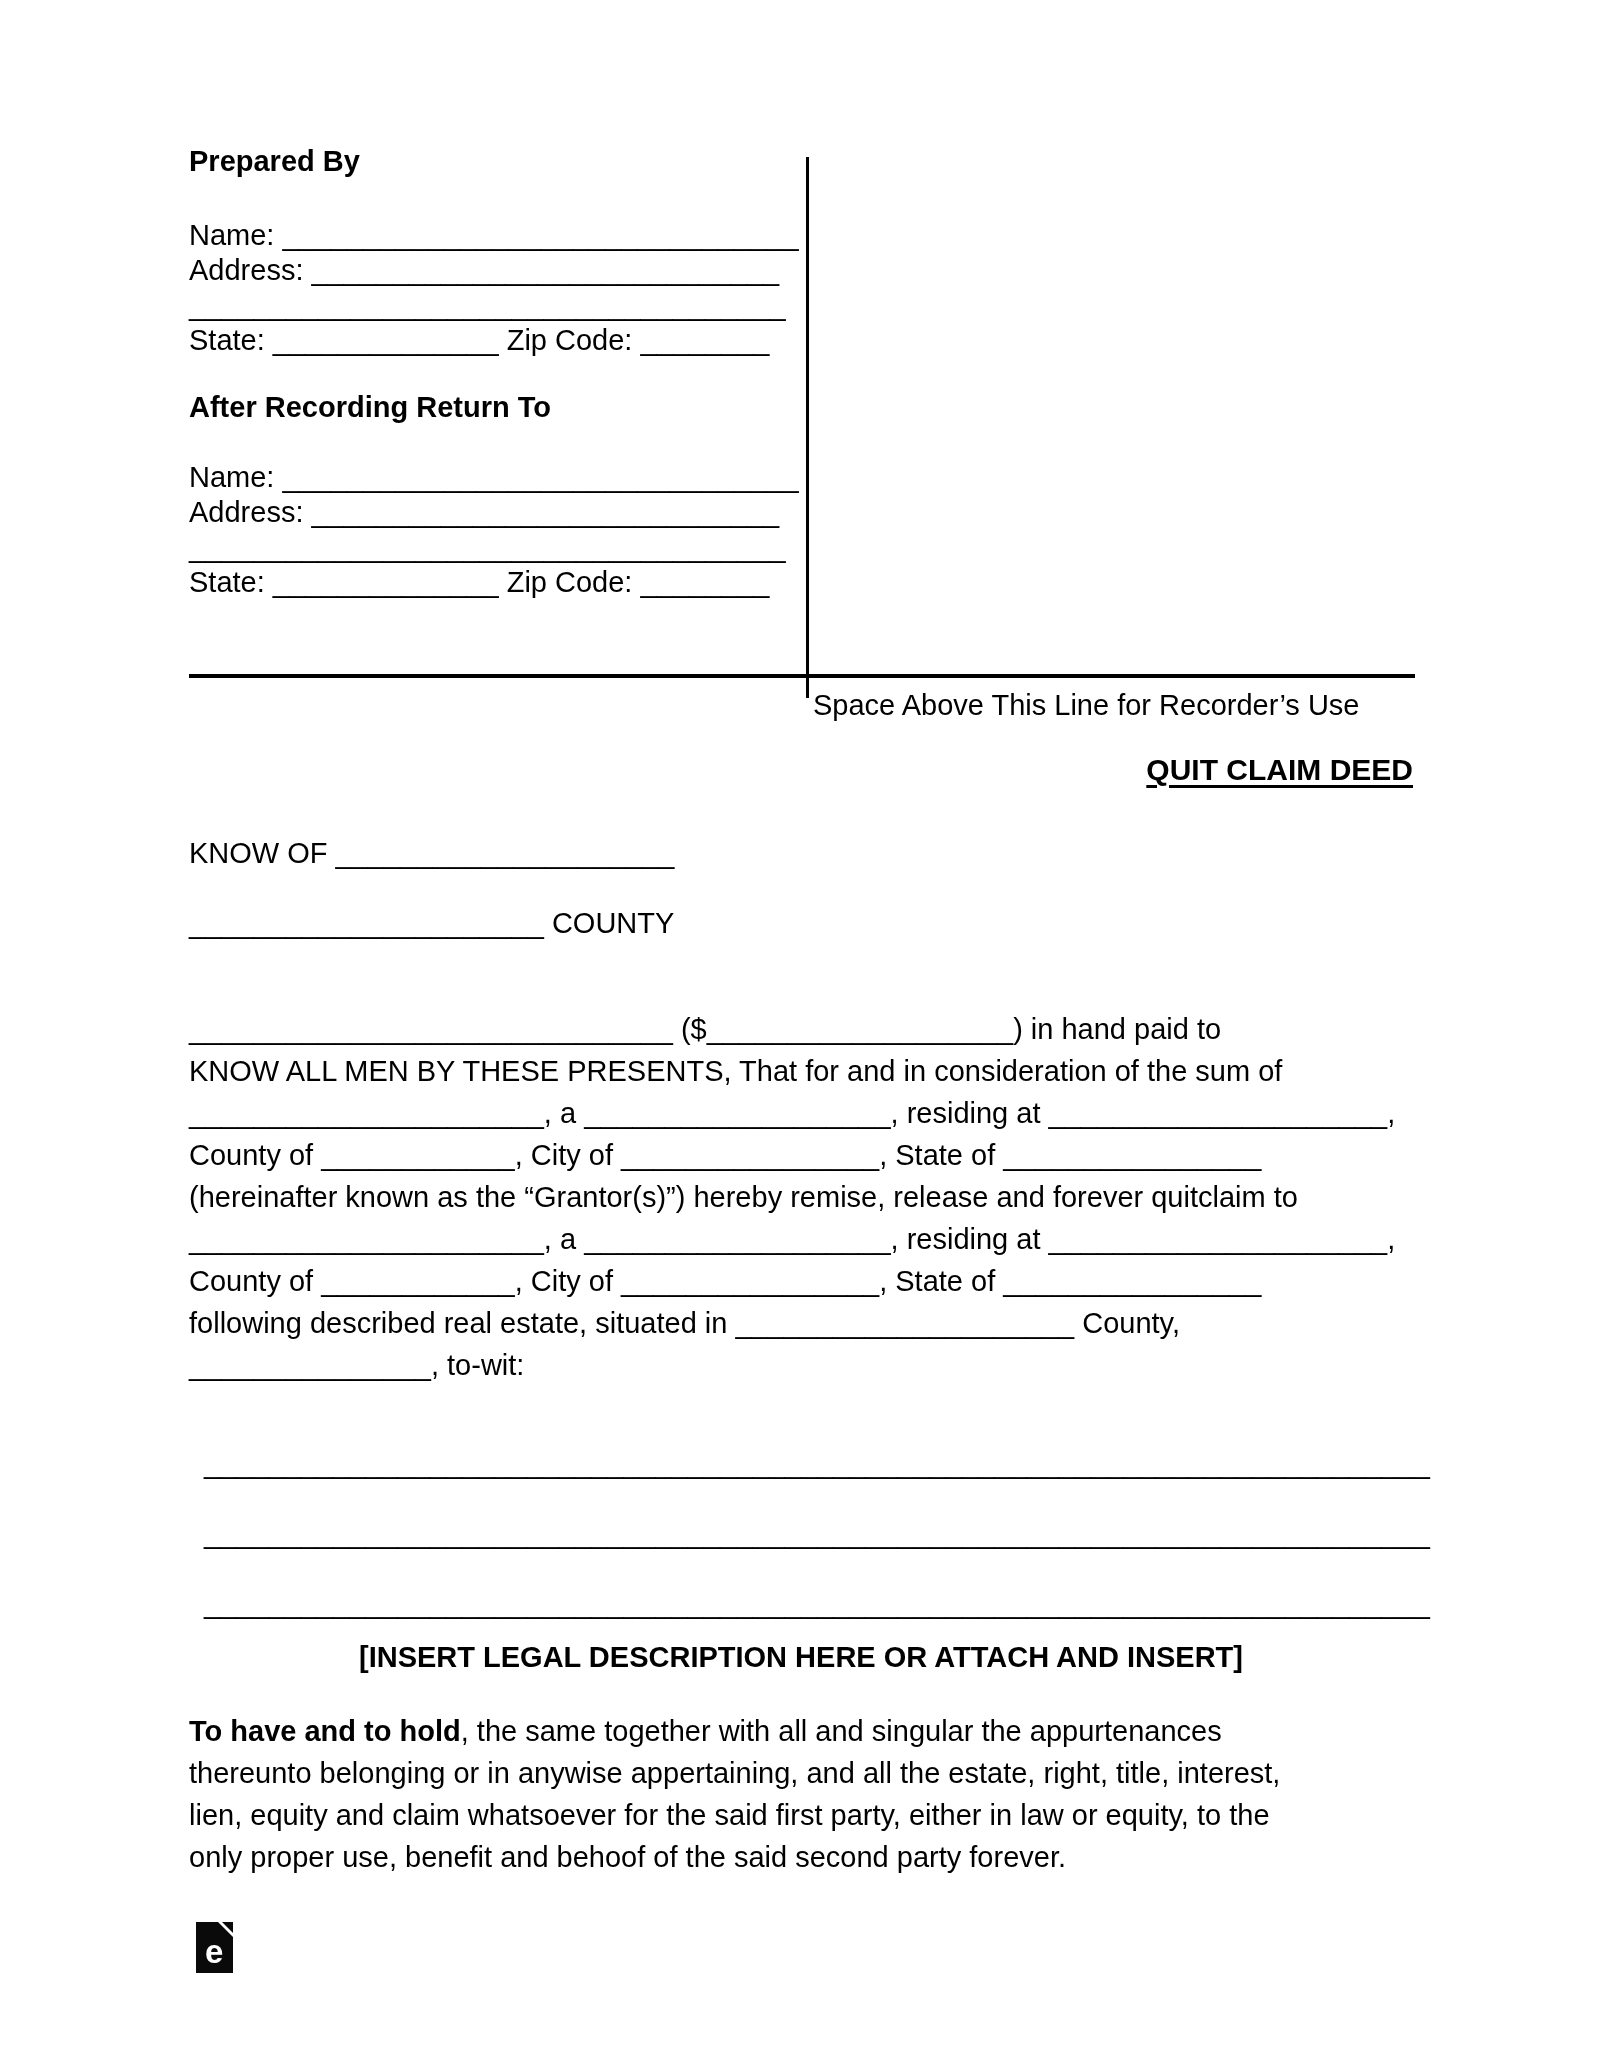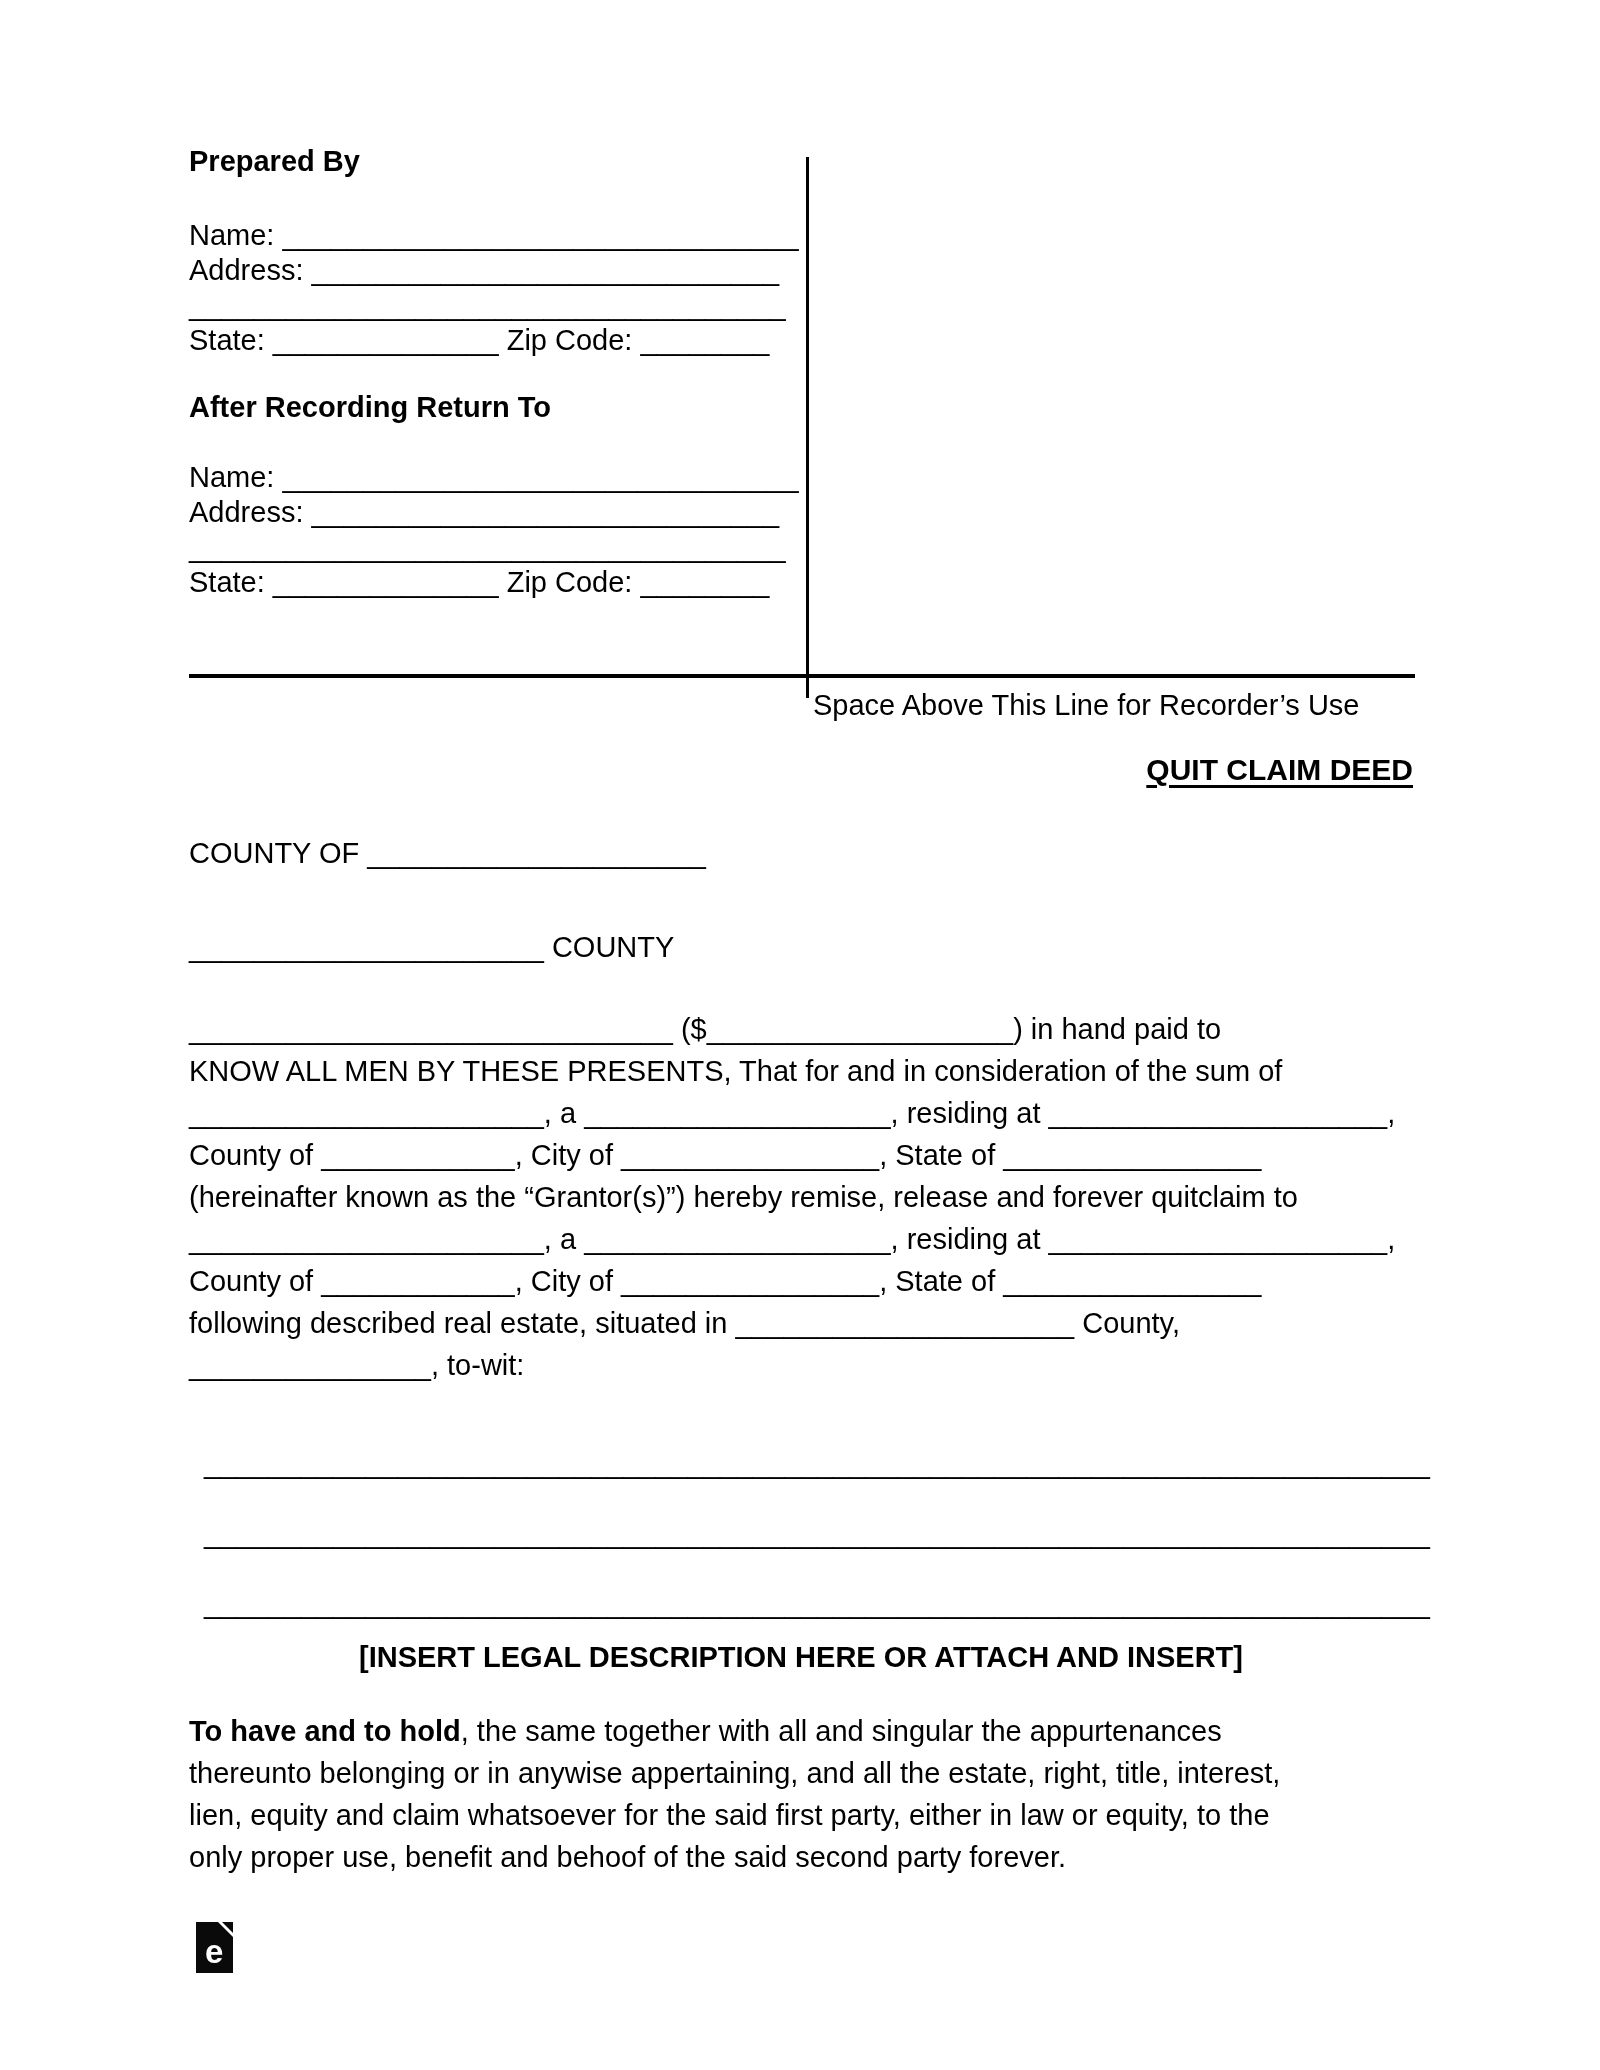--- a/index.html
+++ b/index.html
@@ -85,23 +85,23 @@
       <div class="line">State: ______________ Zip Code: ________</div>
     </div>
 
   <div class="vrule"></div>
   <div class="hrule"></div>
 
   <div class="abs recorder-note">Space Above This Line for Recorder’s Use</div>
 
   <div class="abs title">QUIT CLAIM DEED</div>
 
-  <div class="abs line" style="left:189px; top:836px;">COUNTY OF _____________________</div>
+  <div class="abs line" style="left:189px; top:836px;">KNOW OF _____________________</div>
 
-  <div class="abs line" style="left:189px; top:906px;margin-top:24px;">______________________ COUNTY</div>
+  <div class="abs line" style="left:189px; top:906px;">______________________ COUNTY</div>
 
   <div class="abs body-lines" style="left:189px; top:1008px;">
 
       <div class="line">______________________________ ($___________________) in hand paid to</div>
 
       <div class="line">KNOW ALL MEN BY THESE PRESENTS, That for and in consideration of the sum of</div>
 
       <div class="line">______________________, a ___________________, residing at _____________________,</div>
 
       <div class="line">County of ____________, City of ________________, State of ________________</div>

